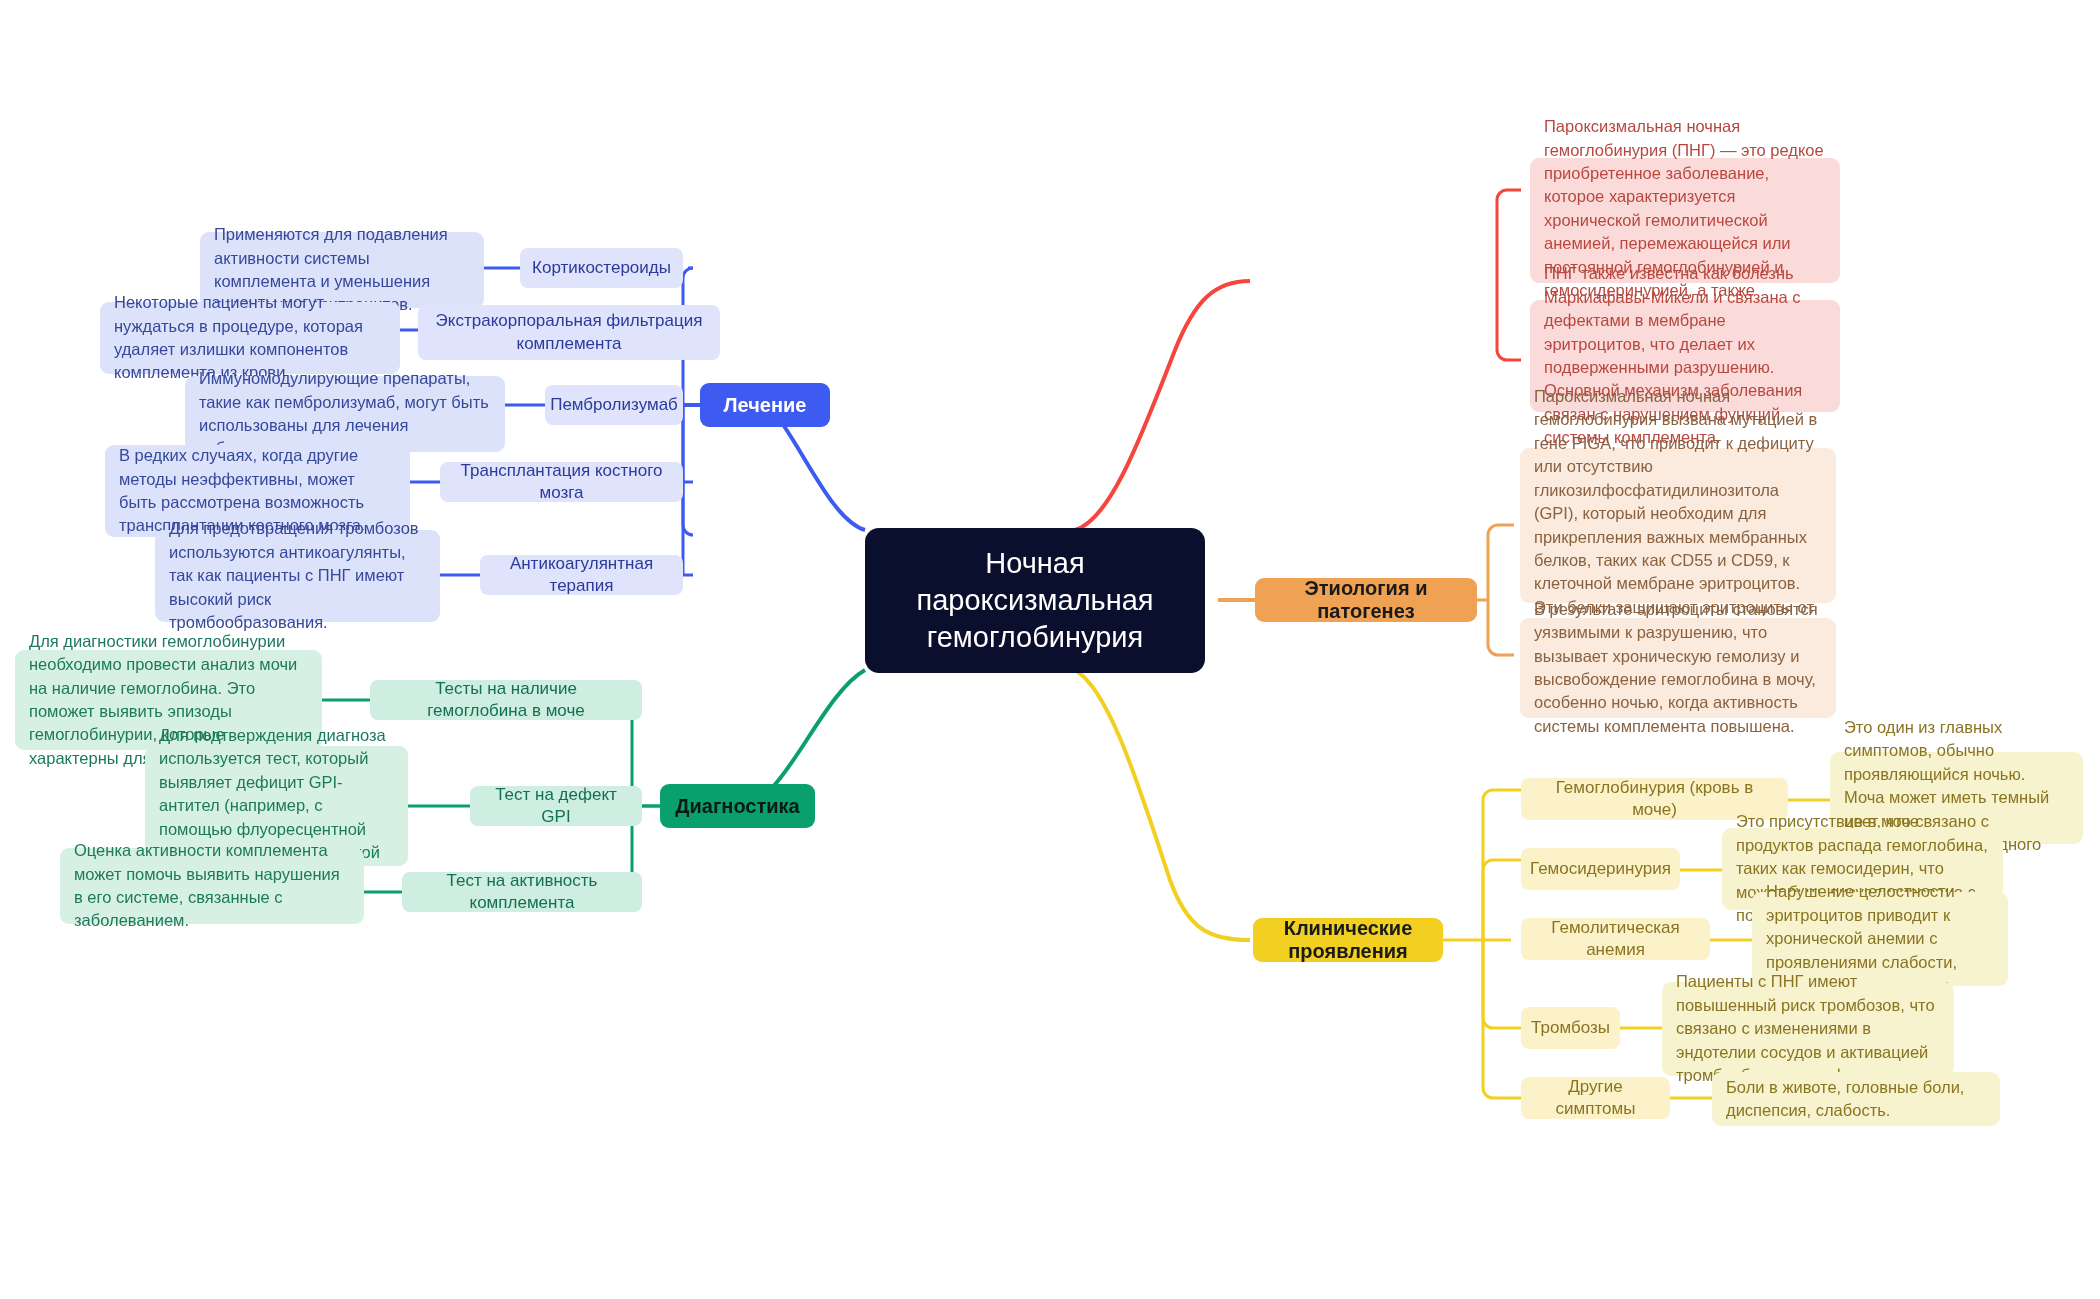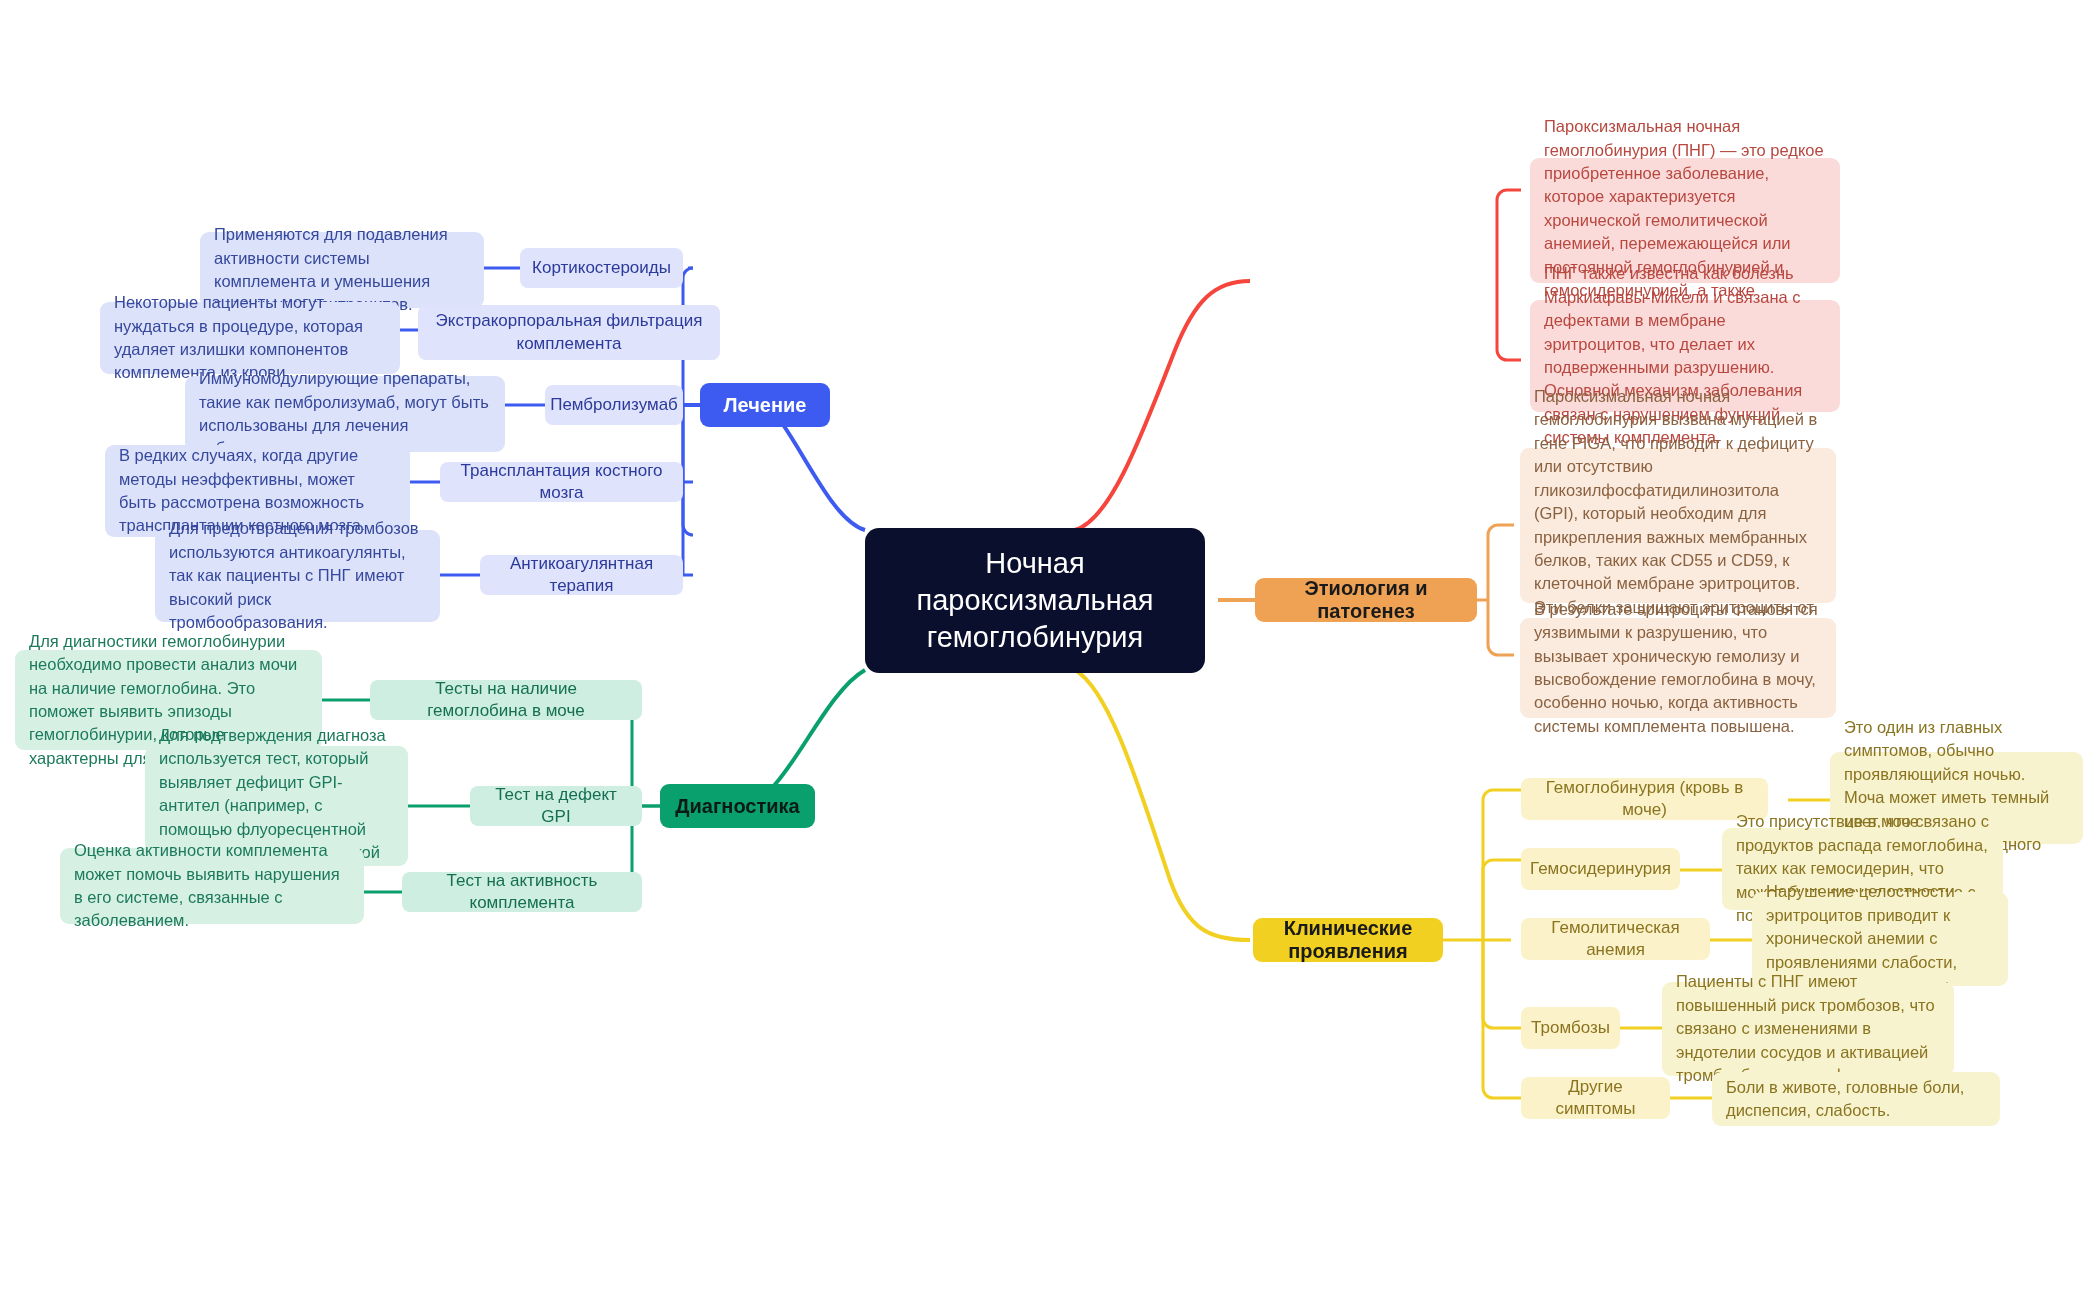--- a/index.html
+++ b/index.html
@@ -127,21 +127,21 @@
     <span>Пароксизмальная ночная гемоглобинурия вызвана мутацией в гене PIGA, что приводит к дефициту или отсутствию гликозилфосфатидилинозитола (GPI), который необходим для прикрепления важных мембранных белков, таких как CD55 и CD59, к клеточной мембране эритроцитов. Эти белки защищают эритроциты от атак со стороны системы комплемента.</span>
   </div>
   <div class="node leaf l-orange" style="left:1520px;top:618px;width:316px;height:100px;">
     <span>В результате эритроциты становятся уязвимыми к разрушению, что вызывает хроническую гемолизу и высвобождение гемоглобина в мочу, особенно ночью, когда активность системы комплемента повышена.</span>
   </div>
 
   <div class="node branch b-yellow" style="left:1253px;top:918px;width:190px;height:44px;">
     <span>Клинические проявления</span>
   </div>
 
-  <div class="node sub s-yellow" style="left:1521px;top:778px;width:247px;height:42px;">
+  <div class="node sub s-yellow" style="left:1521px;top:778px;width:267px;height:42px;">
     <span>Гемоглобинурия (кровь в моче)</span>
   </div>
   <div class="node leaf l-yellow" style="left:1830px;top:752px;width:253px;height:92px;">
     <span>Это один из главных симптомов, обычно проявляющийся ночью. Моча может иметь темный цвет, что связано с присутствием свободного гемоглобина.</span>
   </div>
 
   <div class="node sub s-yellow" style="left:1521px;top:848px;width:159px;height:42px;">
     <span>Гемосидеринурия</span>
   </div>
   <div class="node leaf l-yellow" style="left:1722px;top:828px;width:281px;height:82px;">

